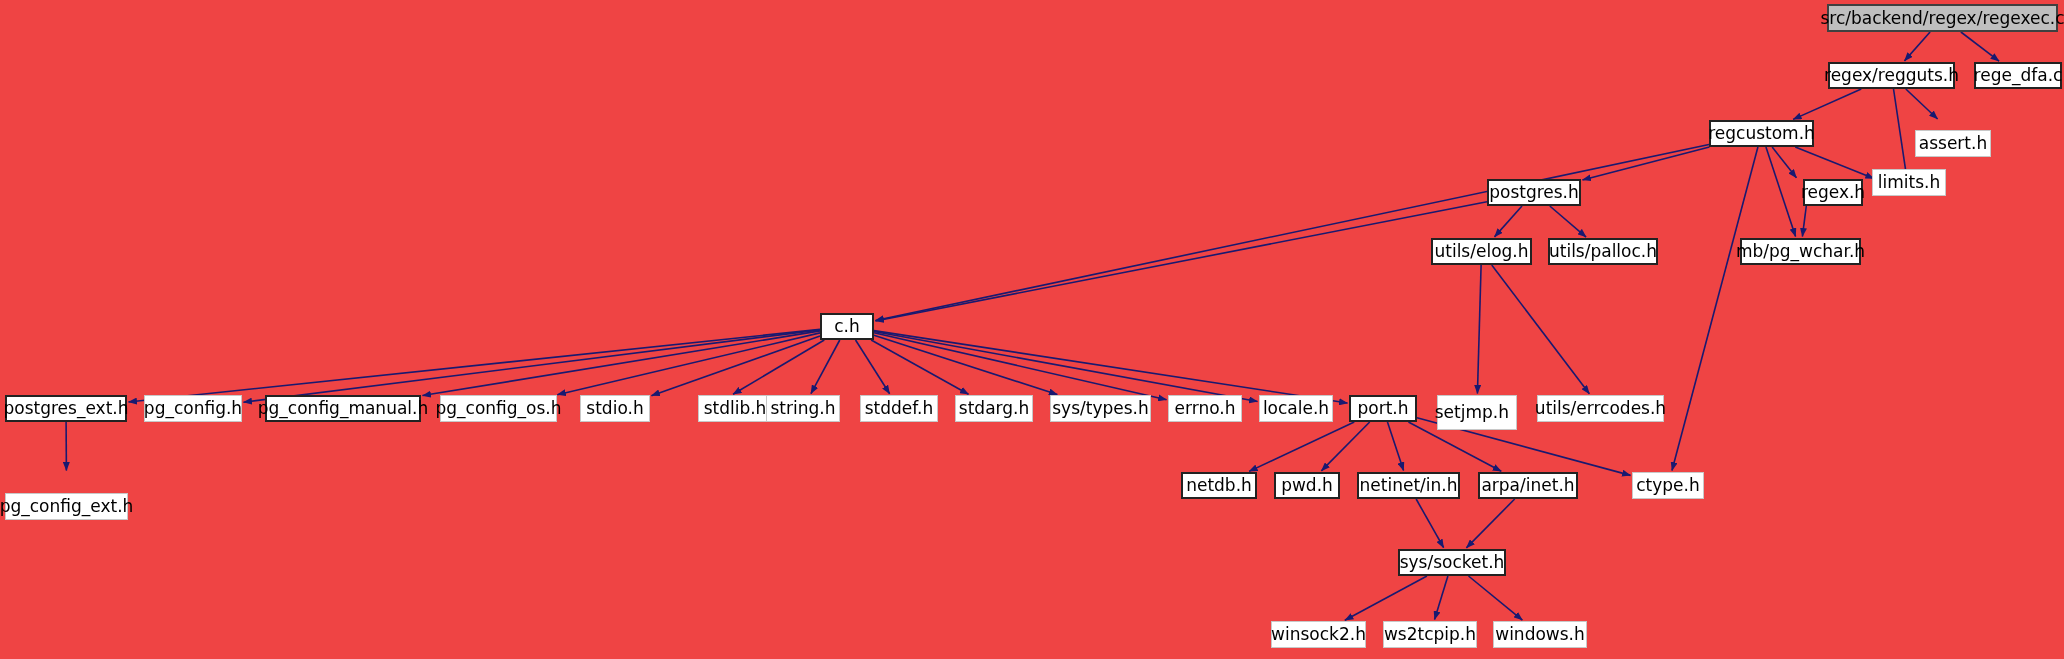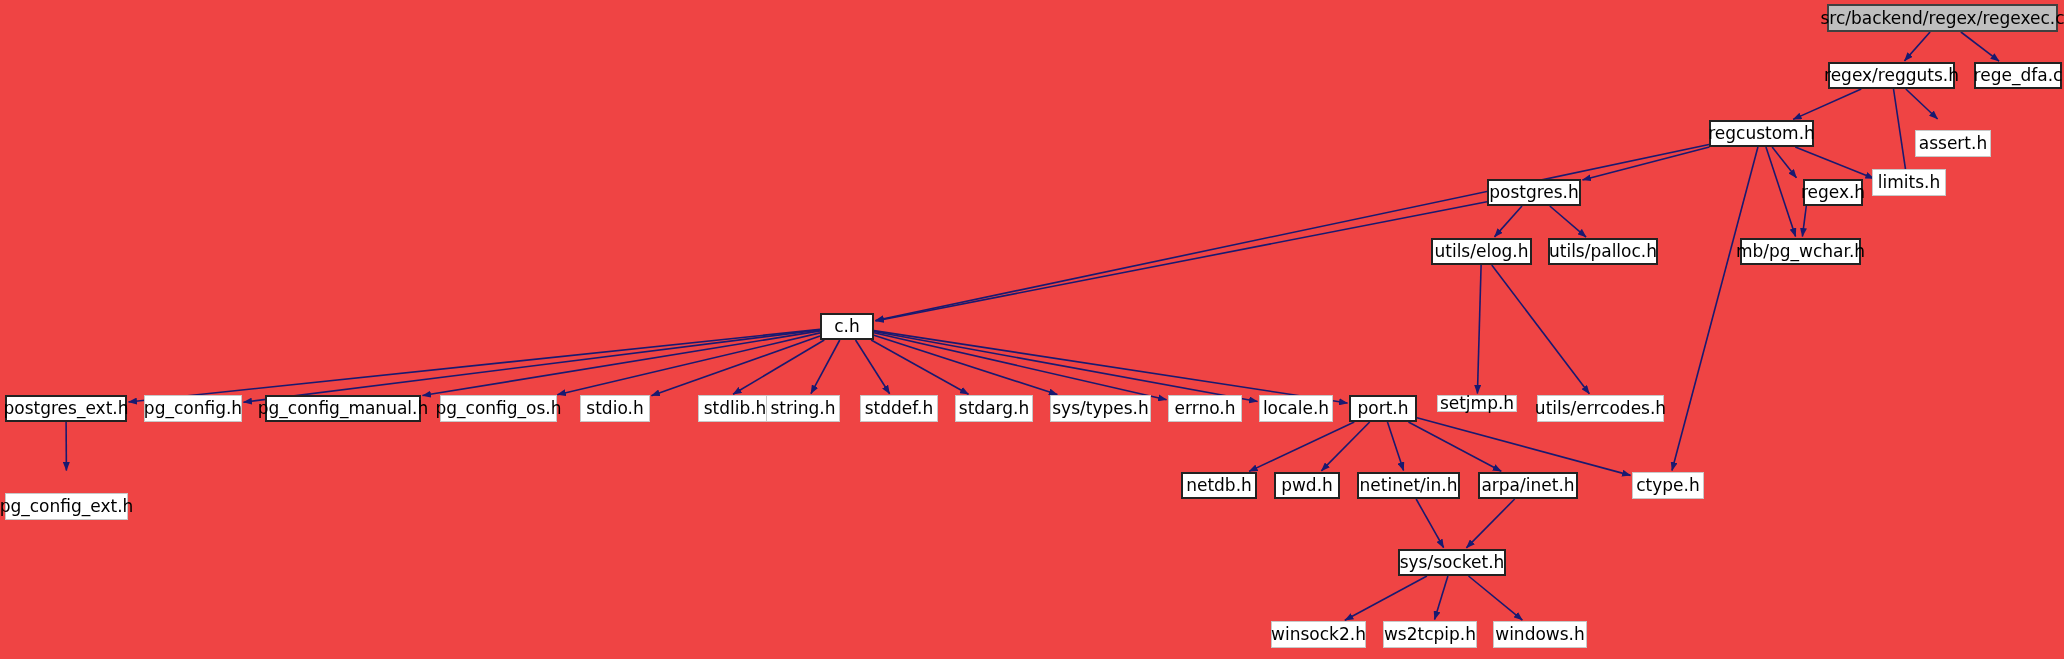--- a/index.html
+++ b/index.html
@@ -180,21 +180,21 @@
       </div>
       <div class="node" style="left: 1168px; top: 395px; width: 74px; height: 27px;">
         <span class="node-label">errno.h</span>
       </div>
       <div class="node" style="left: 1259px; top: 395px; width: 74px; height: 27px;">
         <span class="node-label">locale.h</span>
       </div>
       <div class="node strong" style="left: 1349px; top: 395px; width: 68px; height: 27px;">
         <span class="node-label">port.h</span>
       </div>
-      <div class="node" style="left: 1437px; top: 395px; width: 80px; height: 17px;">
+      <div class="node" style="left: 1437px; top: 395px; width: 80px; height: 35px; justify-content: flex-end;">
         <span class="node-label">setjmp.h</span>
       </div>
       <div class="node" style="left: 1537px; top: 395px; width: 127px; height: 27px;">
         <span class="node-label">utils/errcodes.h</span>
       </div>
       <div class="node strong" style="left: 1181px; top: 472px; width: 76px; height: 27px;">
         <span class="node-label">netdb.h</span>
       </div>
       <div class="node strong" style="left: 1274px; top: 472px; width: 66px; height: 27px;">
         <span class="node-label">pwd.h</span>

